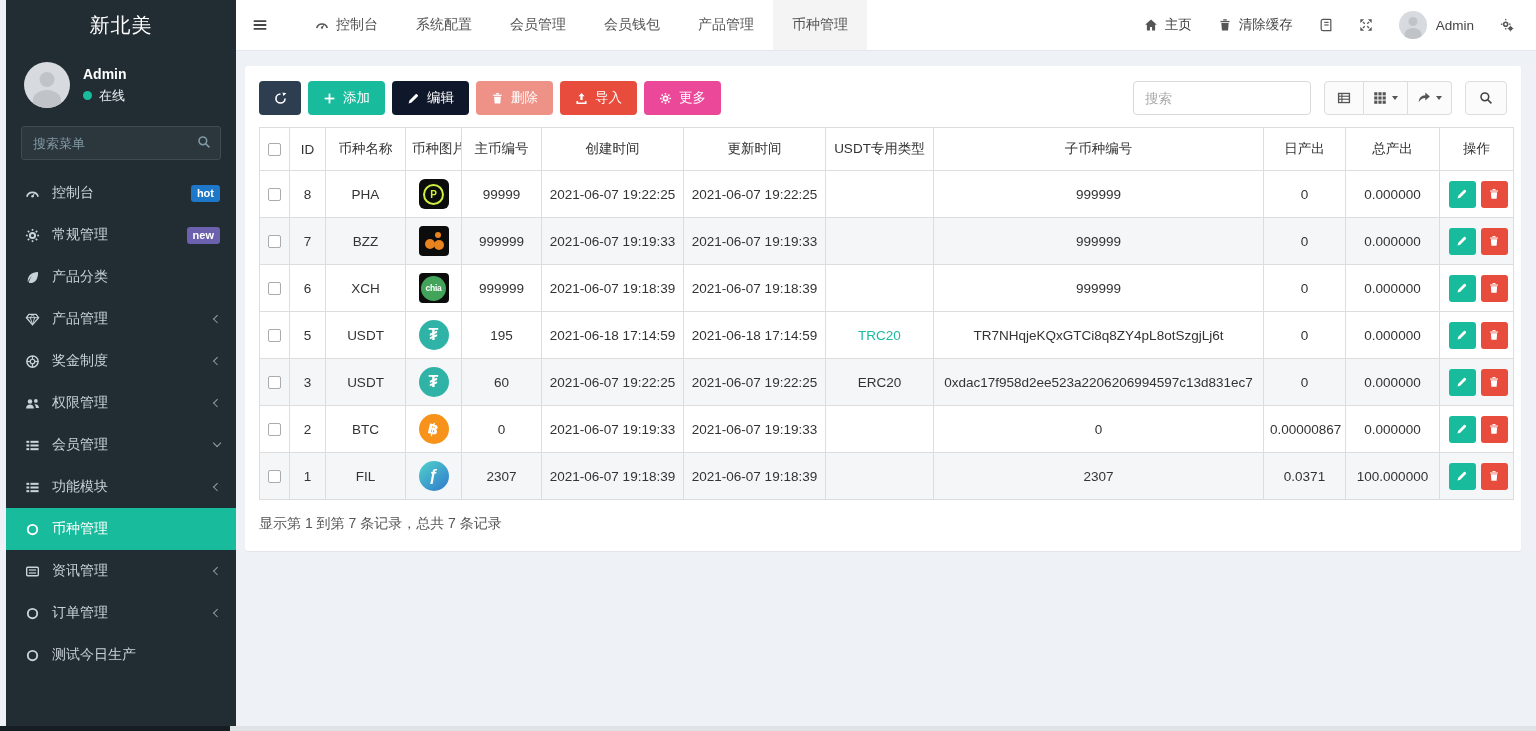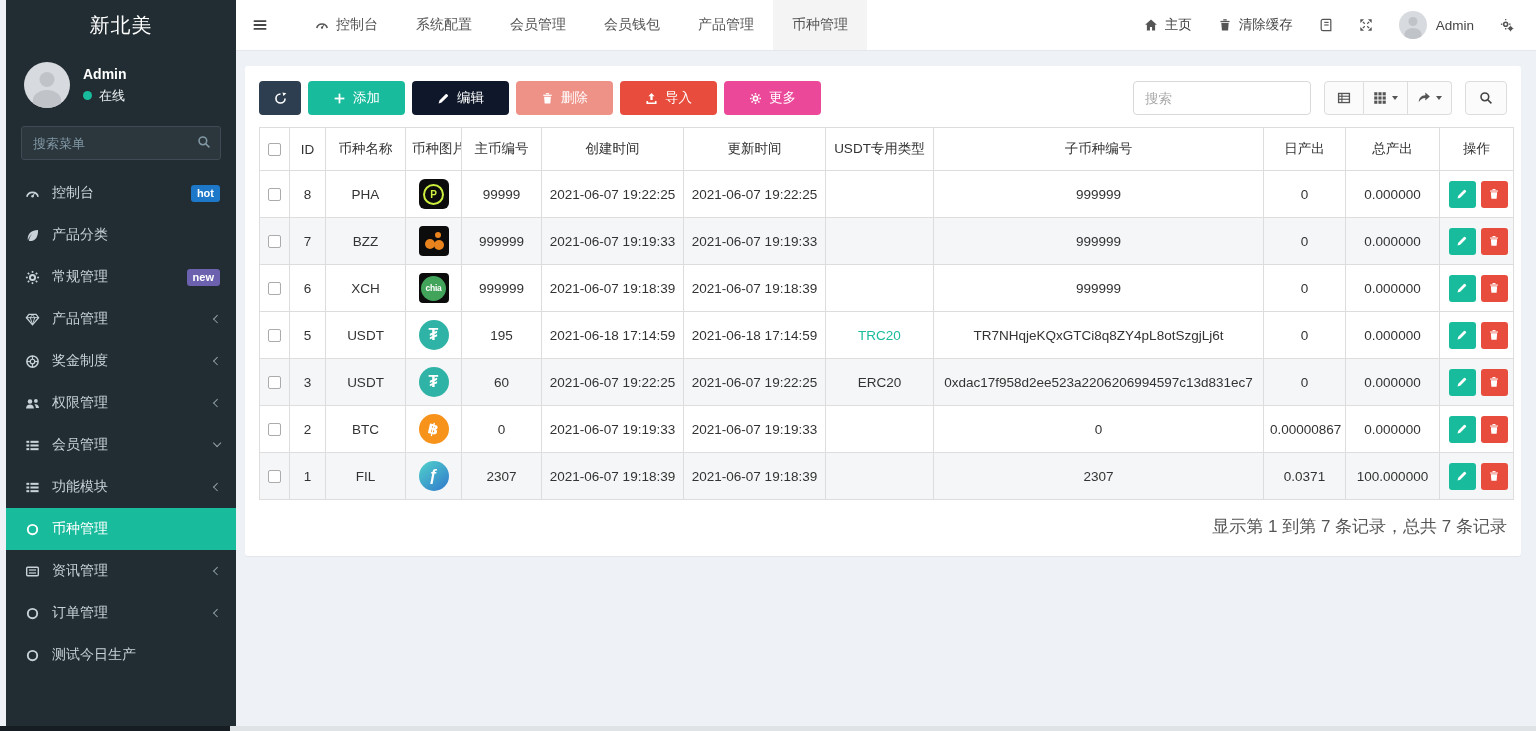--- a/index.html
+++ b/index.html
@@ -41,21 +41,21 @@
   .tb-link .ic { font-size:14px; color:#555; }
   .mini-avatar { width:28px; height:28px; border-radius:50%; background:#d7dade; position:relative; overflow:hidden; }
   .mini-avatar::before { content:""; position:absolute; left:50%; top:6px; transform:translateX(-50%); width:9px; height:9px; border-radius:50%; background:#c0c4c9; }
   .mini-avatar::after { content:""; position:absolute; left:50%; top:17px; transform:translateX(-50%); width:17px; height:12px; border-radius:50% 50% 0 0; background:#c0c4c9; }
   .user-drop { display:flex; align-items:center; gap:9px; cursor:pointer; }
 
   
   .content { position:absolute; left:230px; top:51px; right:0; bottom:0; background:#eef1f5; padding:15px 15px 0; }
   .panel { background:#fff; border-radius:3px; padding:15px 14px 18px; box-shadow:0 1px 1px rgba(0,0,0,.05); }
   .toolbar { display:flex; align-items:center; margin-bottom:12px; }
-  .btn { height:34px; border:none; border-radius:4px; color:#fff; font-size:13.5px; padding:0 25px; display:inline-flex; align-items:center; gap:7px; margin-right:7px; cursor:pointer; font-family:inherit; }
+  .btn { height:34px; border:none; border-radius:4px; color:#fff; font-size:13.5px; padding:0 15px; display:inline-flex; align-items:center; gap:7px; margin-right:7px; cursor:pointer; font-family:inherit; }
   .btn .ic { font-size:13px; }
   .btn-refresh { background:#2c3e50; width:42px; justify-content:center; padding:0; }
   .btn-add { background:#18bc9c; }
   .btn-edit { background:#0f172a; }
   .btn-del { background:#ee9187; }
   .btn-import { background:#e74c3c; }
   .btn-more { background:#ec4899; }
   .toolbar-right { margin-left:auto; display:flex; align-items:center; }
   .tb-search { width:178px; height:34px; border:1px solid #d9d9d9; border-radius:4px; padding:0 11px; font-size:13.5px; color:#333; outline:none; font-family:inherit; }
   .tb-search::placeholder { color:#a9a9a9; }
@@ -88,21 +88,21 @@
   .coin-btc { background:#f7931a; border-radius:50%; color:#fff; font-size:15px; font-weight:bold; }
   .coin-btc::before { content:"฿"; display:block; transform:rotate(13deg); }
   .coin-fil { background:linear-gradient(140deg,#4cc5cb 15%,#3381cc 90%); border-radius:50%; color:#fff; font-size:16px; font-weight:bold; }
   .coin-fil::before { content:"ƒ"; }
 
   .act { width:27px; height:27px; border-radius:3px; display:inline-flex; align-items:center; justify-content:center; color:#fff; margin:0 2.5px; cursor:pointer; }
   .act .ic { font-size:12px; }
   .act-edit { background:#18bc9c; }
   .act-del { background:#e74c3c; }
 
-  .table-footer { margin-top:15px; font-size:17px; color:#555;text-align:right; }
+  .table-footer { margin-top:15px; font-size:14px; color:#555; }
 
   
   .hscroll { position:absolute; left:0; bottom:0; width:1536px; height:5px; background:#dfe3e6; z-index:9; }
   .hscroll .dark { position:absolute; left:0; top:0; width:230px; height:5px; background:#161e23; }
 
   .ic { display:inline-flex; align-items:center; justify-content:center; }
   .ic svg { width:1em; height:1em; display:block; }
 </style>
 </head>
 <body>
@@ -136,43 +136,43 @@
             <path d="M7.1 10.9L11.2 6.2l-2.5 5.4z"></path>
             <circle cx="8" cy="11" r="1.3"></circle>
           </svg>
         </span>
         <span>控制台</span>
         <span class="badge" style="background: rgb(29, 120, 201);">hot</span>
       </div>
       <div class="menu-item">
         <span class="ic">
           <svg viewBox="0 0 16 16" fill="currentColor" aria-hidden="true">
-            <path d="M13.9 2.1C6.7 2.3 3.1 5.8 2.9 11.4c0 .7.1 1.4.3 2 .5-2.2 1.7-5 4.5-7.2-2.1 2.4-3.3 5.1-3.5 7.3.7.2 1.5.4 2.3.3 5.1-.2 7.7-5.3 7.4-11.7z"></path>
-          </svg>
-        </span>
-        <span>产品分类</span>
-      </div>
-      <div class="menu-item">
-        <span class="ic">
-          <svg viewBox="0 0 16 16" fill="currentColor" aria-hidden="true">
             <path fill-rule="evenodd" d="M8 4.2a3.8 3.8 0 1 0 0 7.6 3.8 3.8 0 0 0 0-7.6zm0 2.1a1.7 1.7 0 1 1 0 3.4 1.7 1.7 0 0 1 0-3.4z"></path>
             <g stroke="currentColor" stroke-width="1.7">
               <line x1="8" y1="1" x2="8" y2="3"></line>
               <line x1="8" y1="13" x2="8" y2="15"></line>
               <line x1="1" y1="8" x2="3" y2="8"></line>
               <line x1="13" y1="8" x2="15" y2="8"></line>
               <line x1="3" y1="3" x2="4.5" y2="4.5"></line>
               <line x1="11.5" y1="11.5" x2="13" y2="13"></line>
               <line x1="13" y1="3" x2="11.5" y2="4.5"></line>
               <line x1="3" y1="13" x2="4.5" y2="11.5"></line>
             </g>
           </svg>
         </span>
         <span>常规管理</span>
         <span class="badge" style="background: rgb(108, 97, 174);">new</span>
+      </div>
+      <div class="menu-item">
+        <span class="ic">
+          <svg viewBox="0 0 16 16" fill="currentColor" aria-hidden="true">
+            <path d="M13.9 2.1C6.7 2.3 3.1 5.8 2.9 11.4c0 .7.1 1.4.3 2 .5-2.2 1.7-5 4.5-7.2-2.1 2.4-3.3 5.1-3.5 7.3.7.2 1.5.4 2.3.3 5.1-.2 7.7-5.3 7.4-11.7z"></path>
+          </svg>
+        </span>
+        <span>产品分类</span>
       </div>
       <div class="menu-item">
         <span class="ic">
           <svg viewBox="0 0 16 16" fill="currentColor" aria-hidden="true">
             <path d="M4.2 2.6h7.6l2.7 3.4L8 13.7 1.5 6l2.7-3.4z" fill="none" stroke="currentColor" stroke-width="1.4"></path>
             <path d="M1.5 6h13M5.6 6L8 13.2 10.4 6M5.6 6L8 2.9 10.4 6" fill="none" stroke="currentColor" stroke-width="1"></path>
           </svg>
         </span>
         <span>产品管理</span>
         <span class="chev left"></span>

